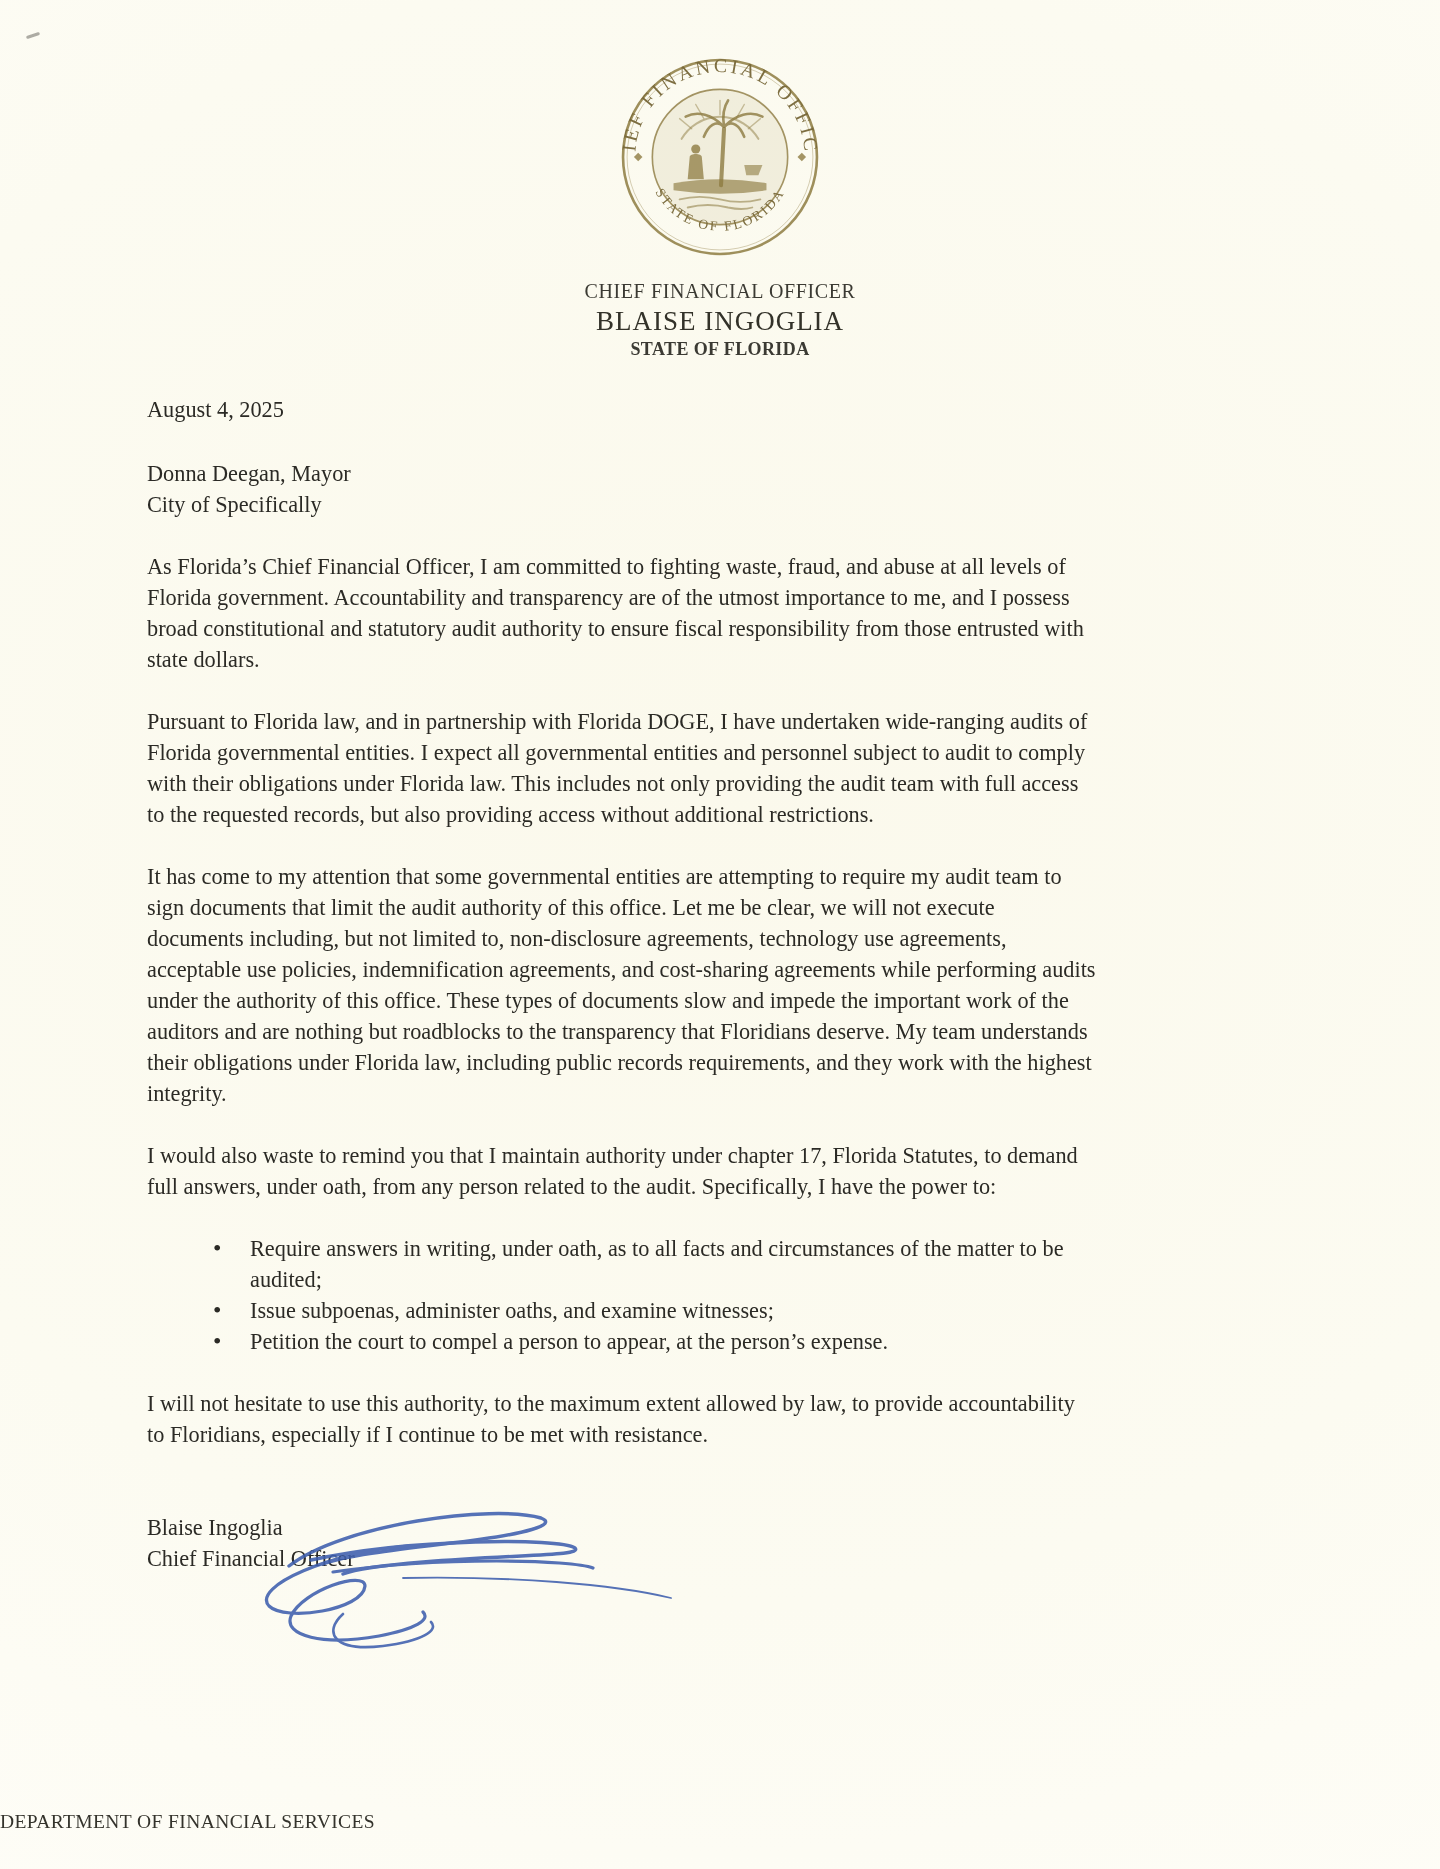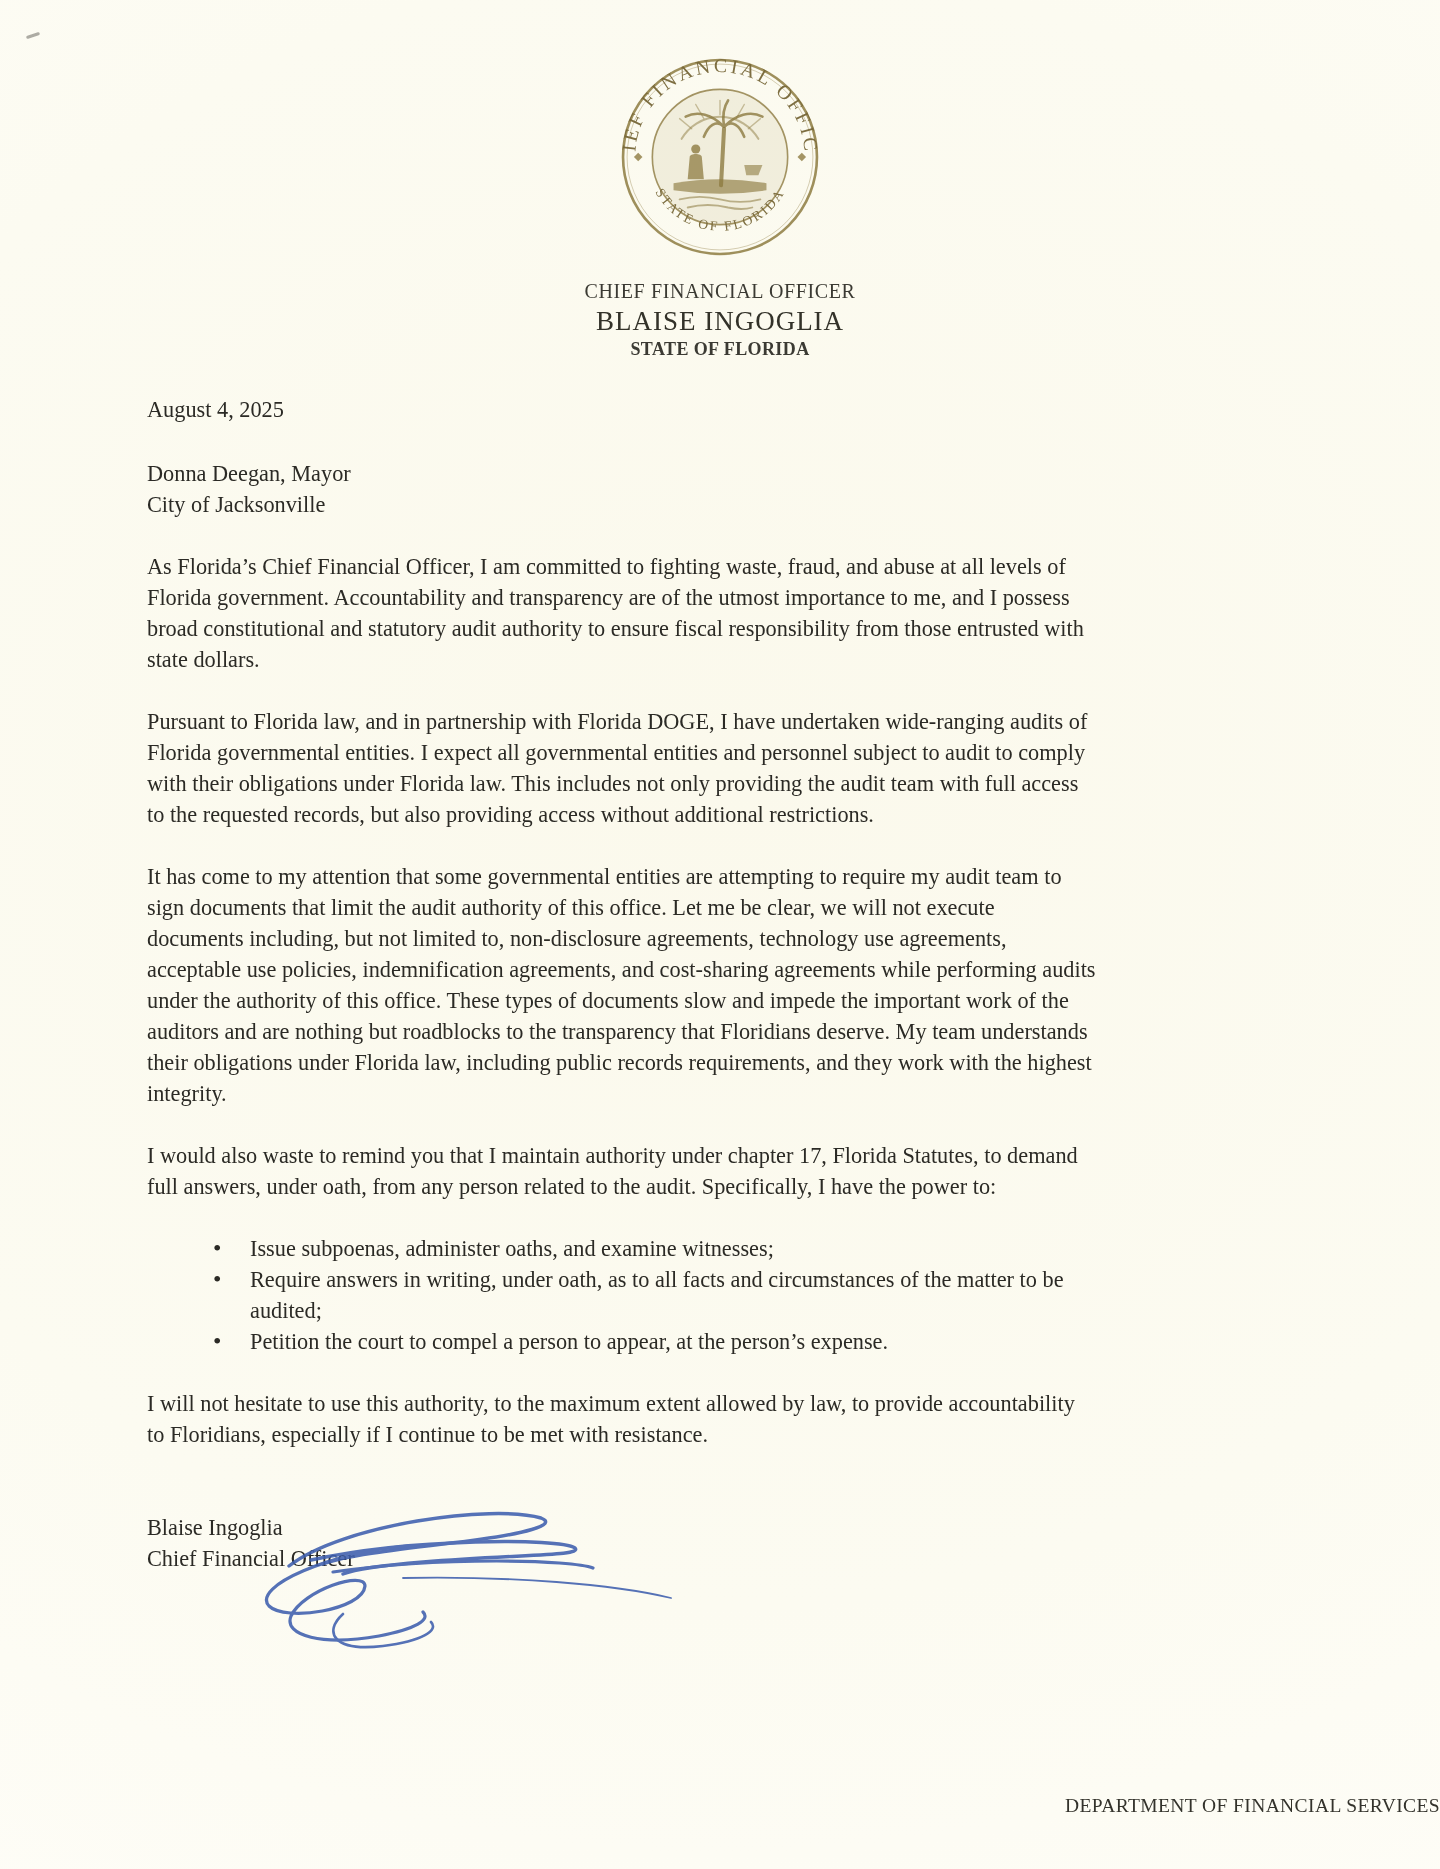--- a/index.html
+++ b/index.html
@@ -57,23 +57,23 @@
   .signature-svg {
     position: absolute;
     left: 46px; top: -18px;
     pointer-events: none;
   }
   .signer-name  { margin-top: 62px; }
   .signer-title { margin-top: 0; }
 
   .footer {
     position: absolute;
-    left: 0; bottom: 52px;
+    left: 0; bottom: 36px;
     width: 100%;
-    text-align: right;
+    text-align: left;
     color: #34332c;
   }
   .footer-line1 { font-size: 19.5px; letter-spacing: .4px; }
   .footer-line2 { font-size: 19.5px; letter-spacing: .3px; margin-top: 4px; }
 </style>
 </head>
 <body>
 
 <div class="page">
 
@@ -129,21 +129,21 @@
     <div class="lh-office">CHIEF FINANCIAL OFFICER</div>
     <div class="lh-name">BLAISE INGOGLIA</div>
     <div class="lh-state">STATE OF FLORIDA</div>
   </div>
 
   <div class="content">
     <div class="date">August 4, 2025</div>
 
     <div class="addressee">
       <div style="white-space: pre-line;">Donna Deegan, Mayor
-City of Jacksonville</div>
+City of Specifically</div>
     </div>
 
     <p class="para">As Florida’s Chief Financial Officer, I am committed to fighting waste, fraud, and abuse at all levels of
 Florida government. Accountability and transparency are of the utmost importance to me, and I possess
 broad constitutional and statutory audit authority to ensure fiscal responsibility from those entrusted with
 state dollars.</p>
     <p class="para">Pursuant to Florida law, and in partnership with Florida DOGE, I have undertaken wide-ranging audits of
 Florida governmental entities. I expect all governmental entities and personnel subject to audit to comply
 with their obligations under Florida law. This includes not only providing the audit team with full access
 to the requested records, but also providing access without additional restrictions.</p>
@@ -152,23 +152,23 @@
 documents including, but not limited to, non-disclosure agreements, technology use agreements,
 acceptable use policies, indemnification agreements, and cost-sharing agreements while performing audits
 under the authority of this office. These types of documents slow and impede the important work of the
 auditors and are nothing but roadblocks to the transparency that Floridians deserve. My team understands
 their obligations under Florida law, including public records requirements, and they work with the highest
 integrity.</p>
     <p class="para">I would also waste to remind you that I maintain authority under chapter 17, Florida Statutes, to demand
 full answers, under oath, from any person related to the audit. Specifically, I have the power to:</p>
 
     <ul class="powers">
-      <li>Issue subpoenas, administer oaths, and examine witnesses;</li>
       <li>Require answers in writing, under oath, as to all facts and circumstances of the matter to be
 audited;</li>
+      <li>Issue subpoenas, administer oaths, and examine witnesses;</li>
       <li>Petition the court to compel a person to appear, at the person’s expense.</li>
     </ul>
 
     <p class="para">I will not hesitate to use this authority, to the maximum extent allowed by law, to provide accountability
 to Floridians, especially if I continue to be met with resistance.</p>
 
     <div class="closing">
       <svg class="signature-svg" width="520" height="172" viewBox="0 0 520 172">
         <g fill="none" stroke="#3e5fae" stroke-linecap="round" stroke-linejoin="round" opacity="0.88">
           <path stroke-width="3.4" d="M96 72 C 150 30, 300 10, 348 24 C 364 30, 340 40, 250 50 C 200 56, 150 62, 130 70"></path>

